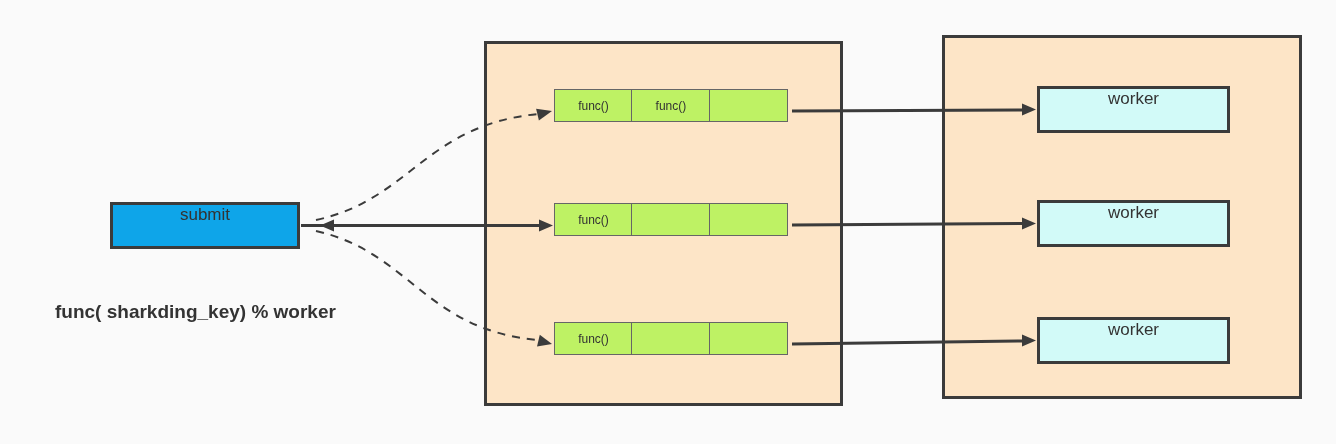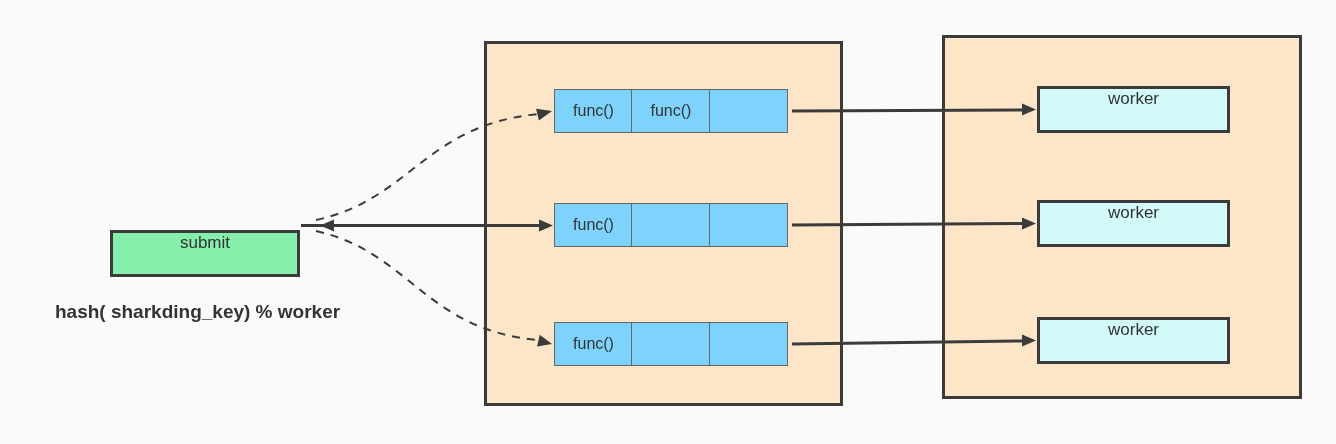--- a/index.html
+++ b/index.html
@@ -21,49 +21,48 @@
     box-sizing: border-box;
     display: flex;
     justify-content: center;
   }
   .container-box {
     background: #fde5c7;
     border: 3px solid #3b3b3b;
   }
   .submit-box {
     left: 110px; top: 202px; width: 190px; height: 47px;
-    background: #86efac;
+    background: #0ea5e9;
     border: 3px solid #3b3b3b;
     font-size: 17px;
-    margin-top: 28px;
   }
   .queue-container {
     left: 484px; top: 41px; width: 359px; height: 365px;
   }
   .worker-container {
     left: 942px; top: 35px; width: 360px; height: 364px;
   }
   .queue-row {
     position: absolute;
     left: 554px;
     width: 237px;
     height: 44px;
     display: flex;
   }
   .queue-cell {
     box-sizing: border-box;
     width: 79px;
-    height: 44px;
-    background: #7dd3fc;
+    height: 33px;
+    background: #bef264;
     border: 1.6px solid #666666;
     margin-left: -1.6px;
     display: flex;
     align-items: center;
     justify-content: center;
-    font-size: 16px;
+    font-size: 12px;
   }
   .queue-cell:first-child { margin-left: 0; }
   .worker-box {
     left: 1037px; width: 193px; height: 47px;
     background: #d2faf8;
     border: 3px solid #3b3b3b;
     font-size: 17px;
   }
   .hash-label {
     position: absolute;
@@ -87,21 +86,21 @@
 
 <div class="canvas">
 
   <div class="box container-box queue-container"></div>
   <div class="box container-box worker-container"></div>
 
   <div class="box submit-box">
     <span>submit</span>
   </div>
 
-  <div class="hash-label">hash( sharkding_key) % worker</div>
+  <div class="hash-label">func( sharkding_key) % worker</div>
 
   <div class="queue-row" style="top:89px">
     <div class="queue-cell">func()</div>
     <div class="queue-cell">func()</div>
     <div class="queue-cell"></div>
   </div>
   <div class="queue-row" style="top:203px">
     <div class="queue-cell">func()</div>
     <div class="queue-cell"></div>
     <div class="queue-cell"></div>

